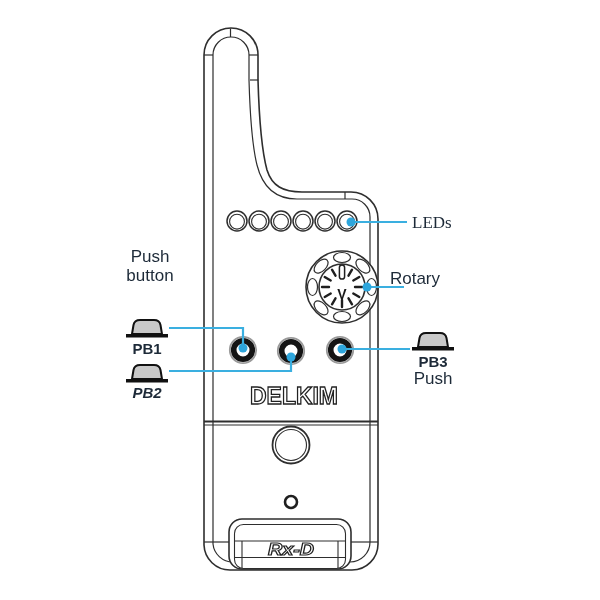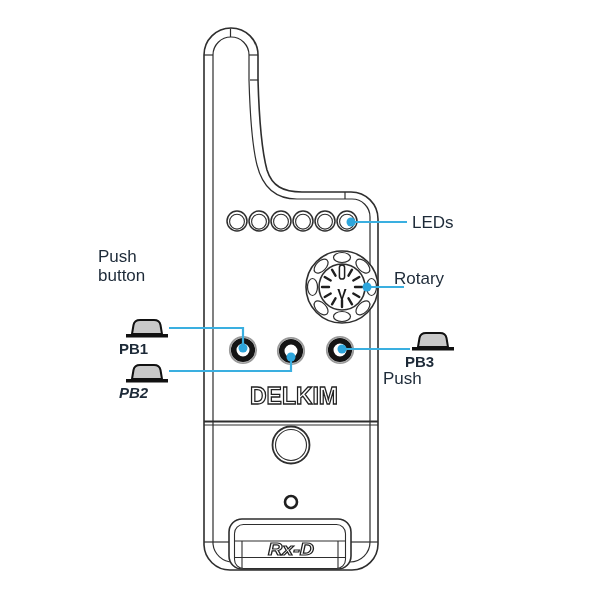--- a/index.html
+++ b/index.html
@@ -11,25 +11,25 @@
     --bezel:#9a9a9a;
   }
   html,body{margin:0;padding:0;background:#fff;}
   .stage{
     position:relative;width:600px;height:600px;background:#fff;overflow:hidden;
     font-family:"Liberation Sans", sans-serif;
   }
   .stage svg{position:absolute;left:0;top:0;}
   .lbl{
     position:absolute;color:var(--navy);font-size:17px;line-height:19px;
-    text-align:left;white-space:nowrap;
+    text-align:center;white-space:nowrap;
   }
   .lbl .line{display:block;}
   .lbl.bold{font-weight:700;font-size:15px;line-height:16px;}
-  .lbl.left{text-align:center;}
+  .lbl.left{text-align:center;font-family:Liberation Serif, serif;}
 </style>
 </head>
 <body>
 
 <div class="stage">
 
   <svg width="600" height="600" viewBox="0 0 600 600">
 
     <path d="M204,545 L204,55 A27,27 0 0 1 258,55 L258,80 C259,115 261,148 267,170
          C272,186 283,192 302,192 L351,192 A27,27 0 0 1 378,219 L378,544
@@ -171,21 +171,21 @@
     <g transform="translate(286,13)">
       <path d="M132,334 L133.5,325 Q134.5,320 140,320 L154,320 Q159.5,320 160.5,325 L162,334 Z" fill="var(--btnfill)" stroke="#111111" stroke-width="2"></path>
       <line x1="126" y1="335.8" x2="168" y2="335.8" stroke="#111111" stroke-width="3.4"></line>
     </g>
   </svg>
 
   <div class="lbl left" style="left:412px;top:213px;">
     <span class="line">LEDs</span>
   </div>
 
-  <div class="lbl" style="left:394px;top:269px;width:86px;">
+  <div class="lbl" style="left:372px;top:269px;width:86px;">
     <span class="line">Rotary</span>
   </div>
 
   <div class="lbl" style="left:98px;top:247px;width:104px;">
     <span class="line">Push</span>
     <span class="line">button</span>
   </div>
 
   <div class="lbl bold" style="left:119px;top:341px;width:56px;">
     <span class="line">PB1</span>

